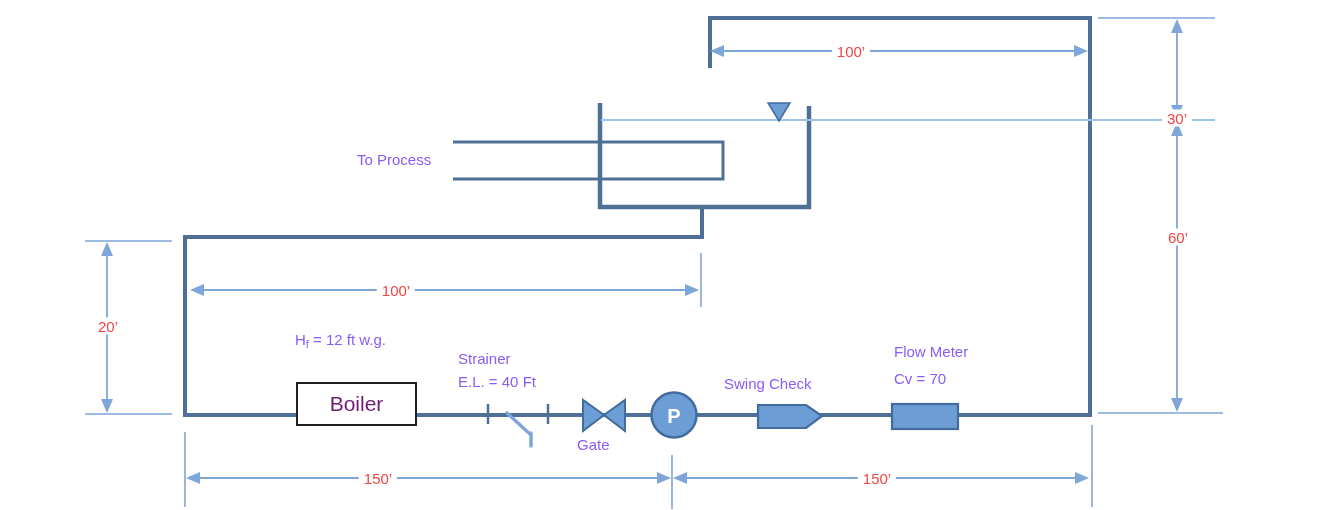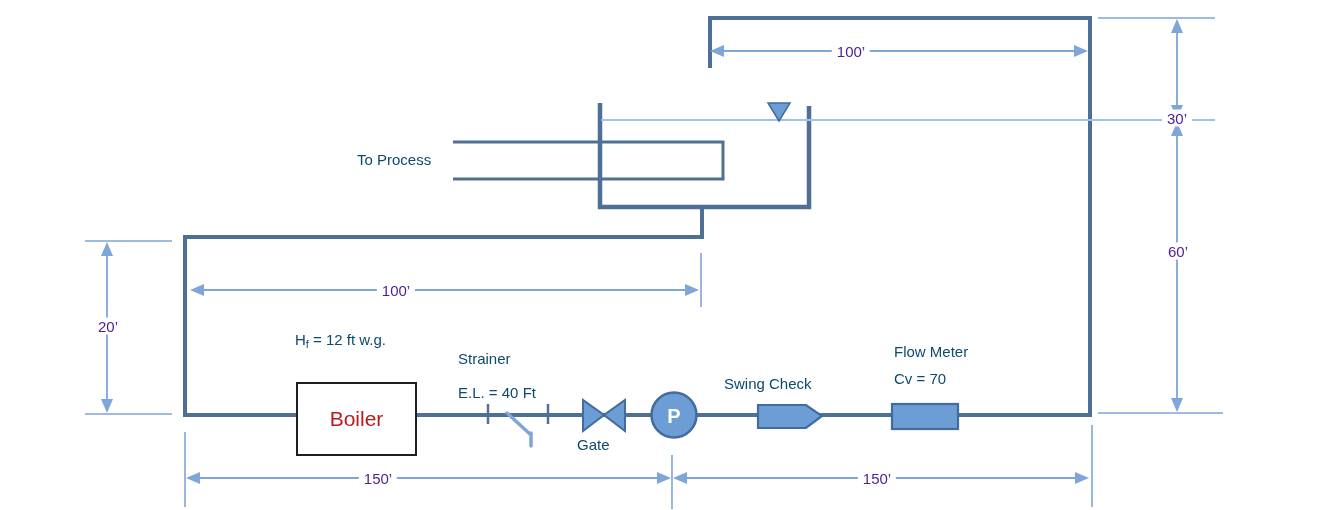--- a/index.html
+++ b/index.html
@@ -3,32 +3,32 @@
 <meta charset="utf-8">
 <style>
   html,body{margin:0;padding:0;background:#ffffff;}
   .canvas{
     position:relative;width:1324px;height:510px;background:#ffffff;overflow:hidden;
     font-family:"Liberation Sans",sans-serif;color:#1a1a1a;
   }
   .canvas svg{position:absolute;left:0;top:0;z-index:1;}
   .lbl{
     position:absolute;z-index:3;font-size:15px;line-height:17px;
-    white-space:nowrap;color:#0c4a6e;
+    white-space:nowrap;color:#8b5cf6;
   }
   .lbl .sub{font-size:11px;vertical-align:-3px;}
   .dim-label{
     position:absolute;z-index:3;font-size:15px;line-height:17px;white-space:nowrap;
-    background:#ffffff;padding:0 5px;transform:translate(-50%,-50%);color:#4c1d95;
+    background:#ffffff;padding:0 5px;transform:translate(-50%,-50%);color:#ef4444;
   }
   .boiler{
-    position:absolute;z-index:2;left:296px;top:382px;width:121px;height:74px;
+    position:absolute;z-index:2;left:296px;top:382px;width:121px;height:44px;
     background:#ffffff;border:2.5px solid #1f1f1f;box-sizing:border-box;
     display:flex;align-items:center;justify-content:center;
-    font-size:21px;color:#b91c1c;
+    font-size:21px;color:#701a75;
   }
 </style>
 </head>
 <body>
 
 <div class="canvas">
 
   <svg width="1324" height="510" viewBox="0 0 1324 510">
 
     <path d="M702,207 L702,237 L185,237 L185,415 L1090,415 L1090,18 L710,18 L710,68" fill="none" stroke="#4e7096" stroke-width="4" stroke-linejoin="miter"></path>
@@ -97,30 +97,30 @@
 
   <div class="boiler">
     <span>Boiler</span>
   </div>
 
   <div class="lbl" style="left:357px;top:151px;">To Process</div>
 
   <div class="lbl" style="left:295px;top:331px;"><span>H</span><span class="sub">f</span><span> = 12 ft w.g.</span></div>
 
   <div class="lbl" style="left:458px;top:350px;">Strainer</div>
-  <div class="lbl" style="left:458px;top:384px;">E.L. = 40 Ft</div>
+  <div class="lbl" style="left:458px;top:373px;">E.L. = 40 Ft</div>
 
   <div class="lbl" style="left:577px;top:436px;">Gate</div>
 
   <div class="lbl" style="left:724px;top:375px;">Swing Check</div>
 
   <div class="lbl" style="left:894px;top:343px;">Flow Meter</div>
   <div class="lbl" style="left:894px;top:370px;">Cv = 70</div>
 
   <div class="dim-label" style="left:851px;top:51px;">100’</div>
   <div class="dim-label" style="left:1177px;top:76px;margin-top:42px;">30’</div>
-  <div class="dim-label" style="left:1178px;top:251px;">60’</div>
+  <div class="dim-label" style="left:1178px;top:237px;">60’</div>
   <div class="dim-label" style="left:108px;top:326px;">20’</div>
   <div class="dim-label" style="left:396px;top:290px;">100’</div>
   <div class="dim-label" style="left:378px;top:478px;">150’</div>
   <div class="dim-label" style="left:877px;top:478px;">150’</div>
 
 </div>
 
 </body></html>

